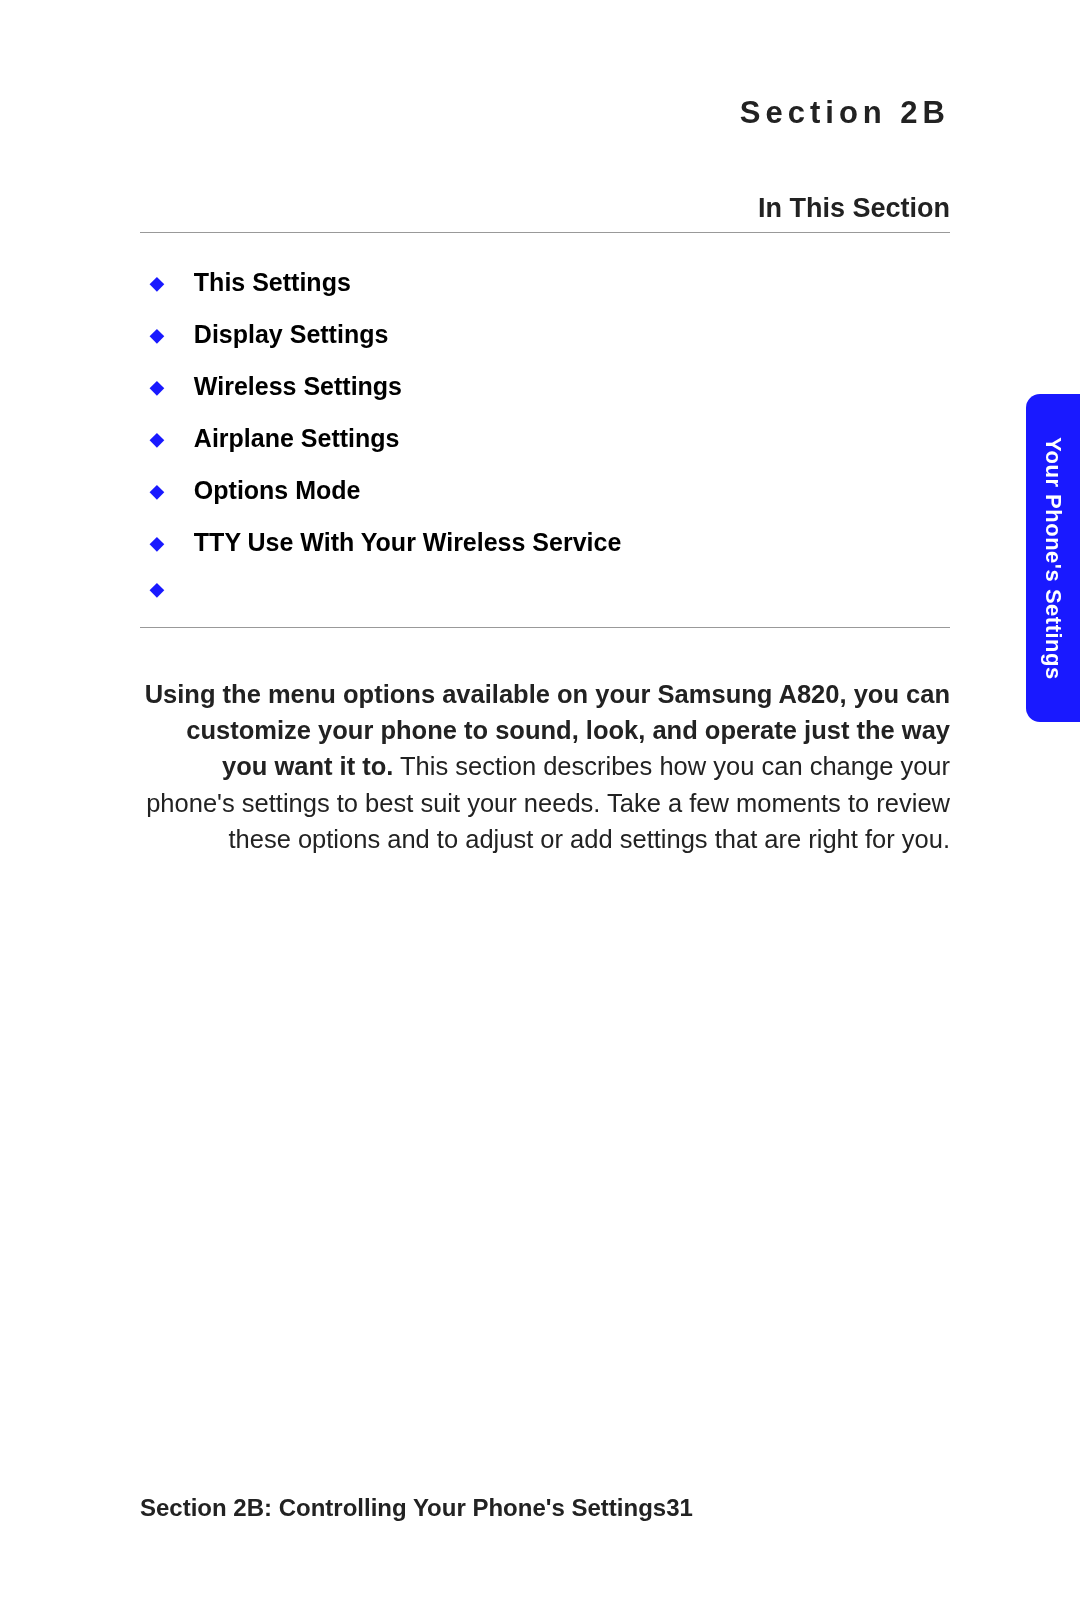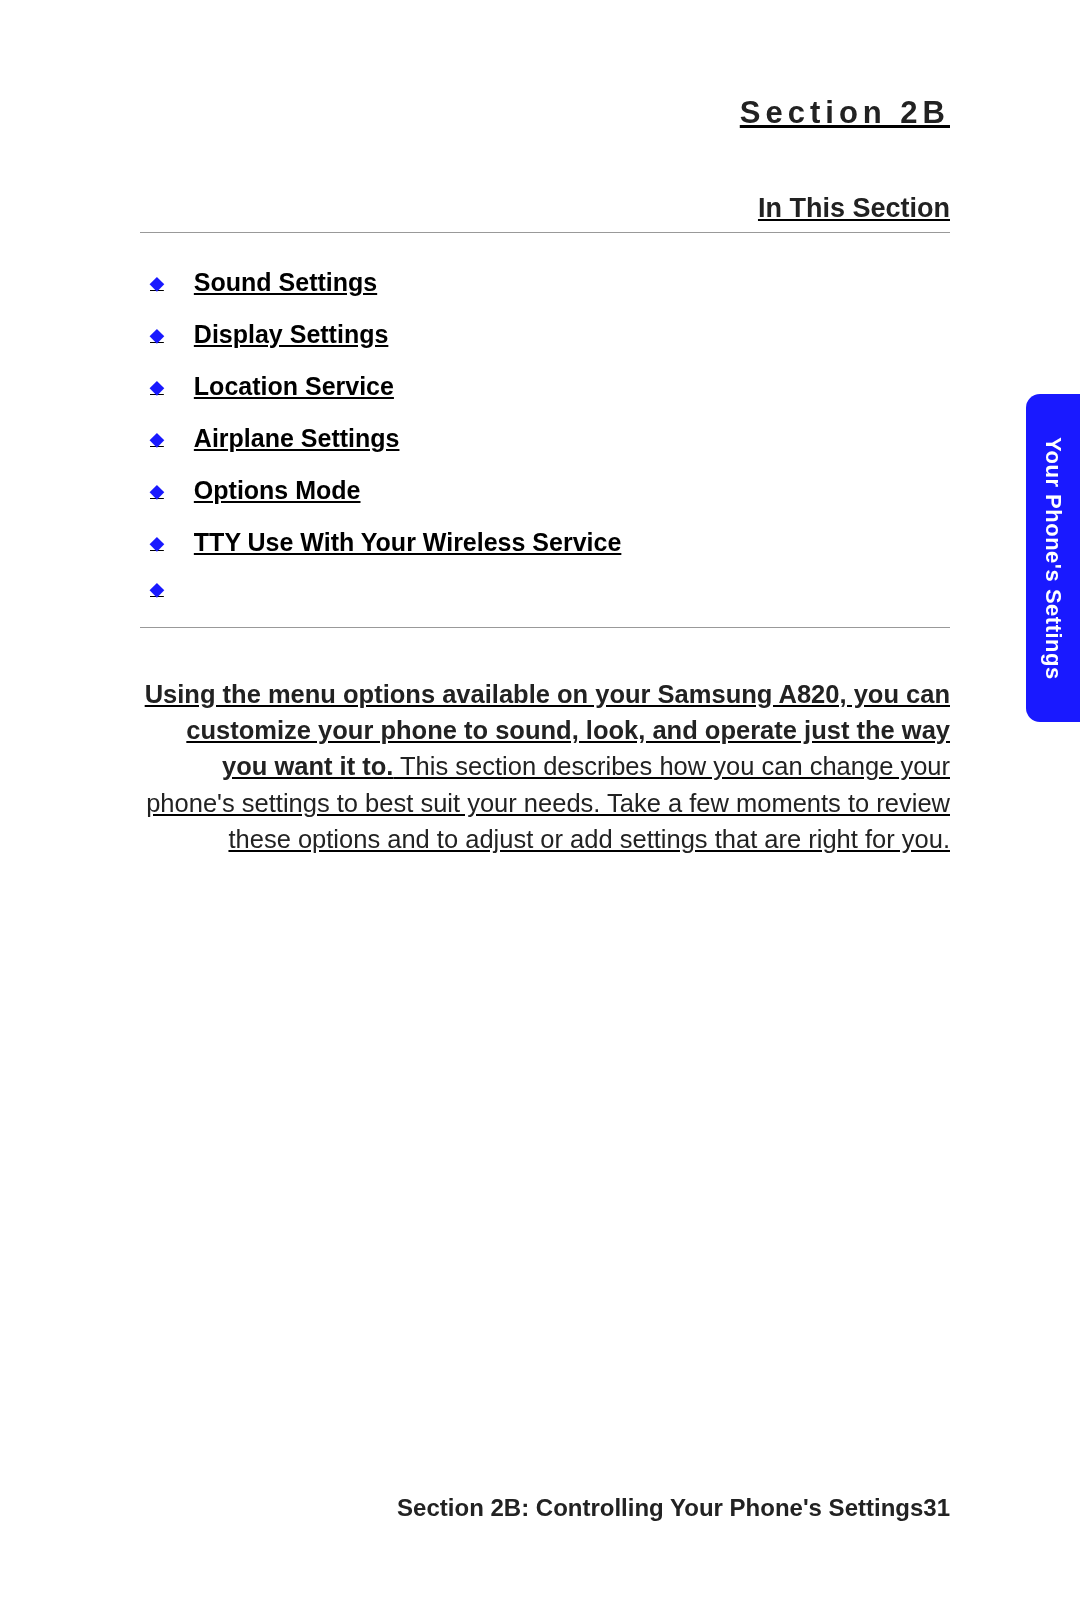--- a/index.html
+++ b/index.html
@@ -12,21 +12,20 @@
       background: #fff;
       width: 1080px;
       height: 1620px;
       position: relative;
       color: #000;
     }
     .page {
       padding: 95px 130px 0 140px;
       position: relative;
       height: 100%;
-      text-decoration: underline;
     }
     .section-label {
       text-align: right;
       font-size: 31px;
       font-weight: 700;
       letter-spacing: 5px;
       color: #222;
       margin-bottom: 62px;
       margin-right: 0;
     }
@@ -103,21 +102,21 @@
       writing-mode: vertical-rl;
       text-orientation: mixed;
       letter-spacing: 0.5px;
     }
     .footer {
       position: absolute;
       bottom: 98px;
       left: 140px;
       right: 130px;
       display: flex;
-      justify-content: flex-end;
+      justify-content: flex-start;
       font-size: 24px;
       font-weight: 700;
       color: #222;
     }
   </style>
 </head>
 <body>
 
 <div class="side-tab">
   <span class="side-tab-text">Your Phone's Settings</span>
@@ -126,29 +125,29 @@
 <div class="page">
   <div class="section-label">Section 2B</div>
 
 
   <h2 class="subheading">In This Section</h2>
   <hr class="hr">
 
   <ul class="toc-list">
     <li>
       <span class="diamond">◆</span>
-      <span>Sound Settings</span>
+      <span>This Settings</span>
     </li>
     <li>
       <span class="diamond">◆</span>
       <span>Display Settings</span>
     </li>
     <li>
       <span class="diamond">◆</span>
-      <span>Location Service</span>
+      <span>Wireless Settings</span>
     </li>
     <li>
       <span class="diamond">◆</span>
       <span>Airplane Settings</span>
     </li>
     <li>
       <span class="diamond">◆</span>
       <span>Options Mode</span>
     </li>
     <li>

